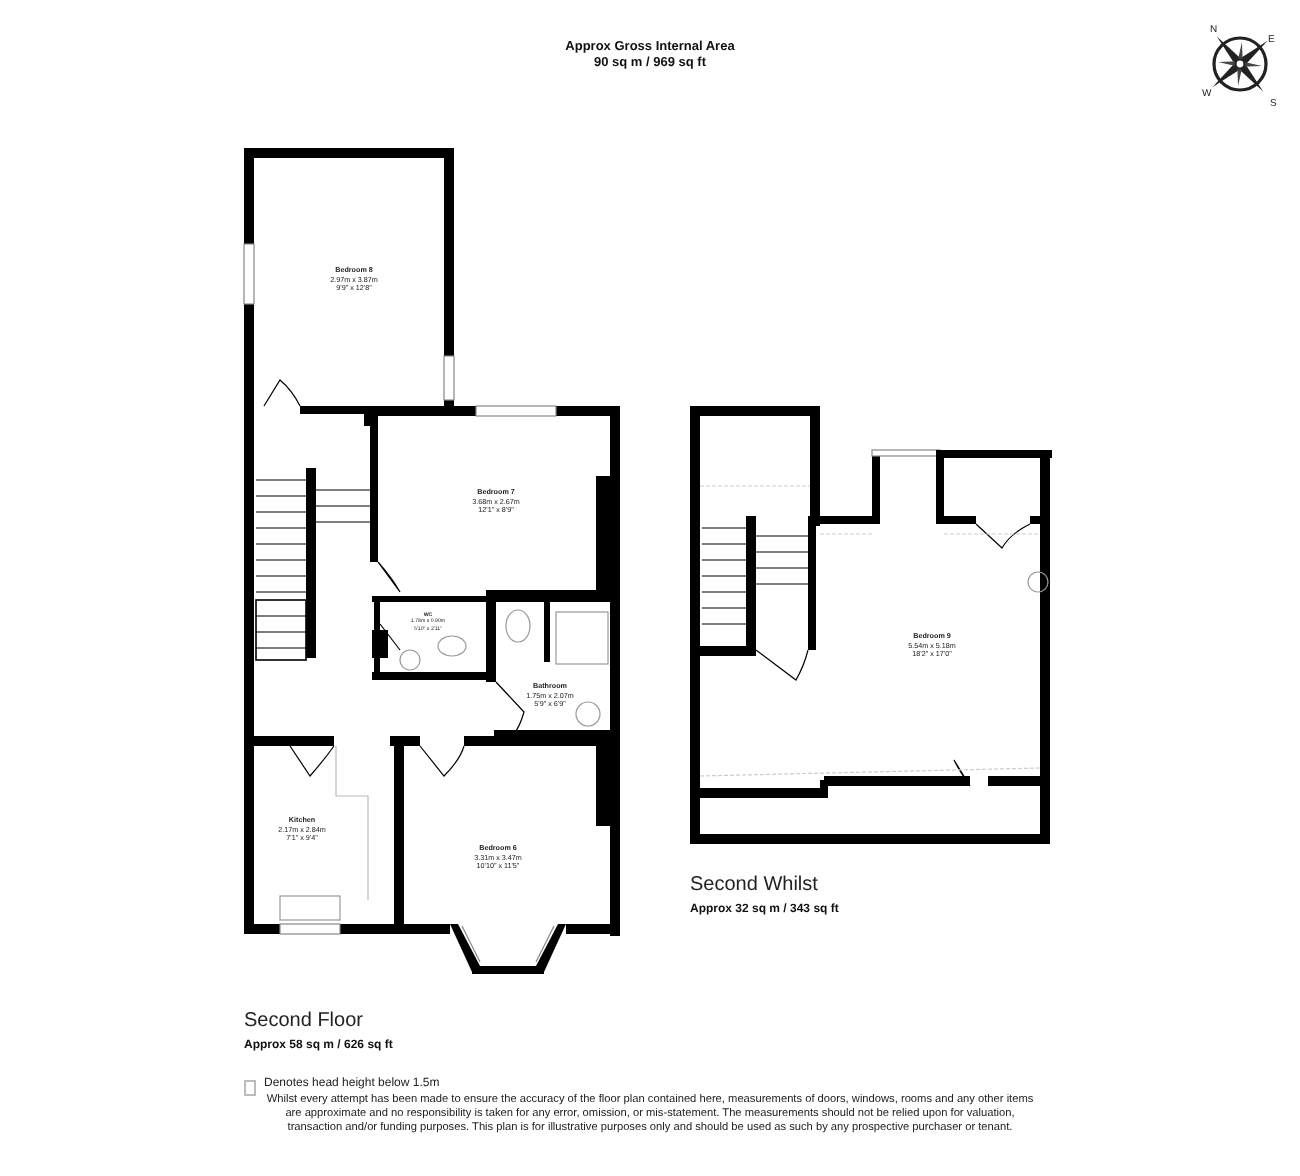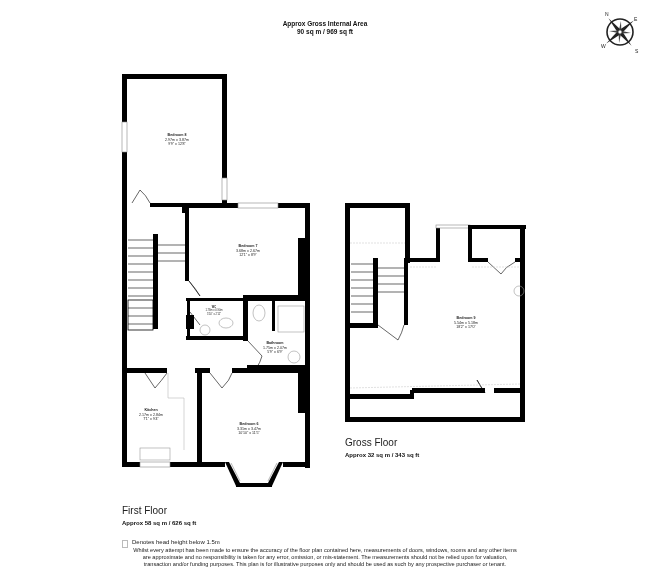--- a/index.html
+++ b/index.html
@@ -212,20 +212,20 @@
   <div class="rn">Bedroom 6</div>
   <div>3.31m x 3.47m</div>
   <div>10'10" x 11'5"</div>
 </div>
 <div class="room-label" style="left:466px; top:316px;">
   <div class="rn">Bedroom 9</div>
   <div>5.54m x 5.18m</div>
   <div>18'2" x 17'0"</div>
 </div>
 
-<div class="floor-title" style="left:345px; top:437px;">Gross Floor</div>
+<div class="floor-title" style="left:345px; top:437px;">Second Whilst</div>
 <div class="floor-area" style="left:345px; top:452px;">Approx 32 sq m / 343 sq ft</div>
-<div class="floor-title" style="left:122px; top:505px;">First Floor</div>
+<div class="floor-title" style="left:122px; top:505px;">Second Floor</div>
 <div class="floor-area" style="left:122px; top:520px;">Approx 58 sq m / 626 sq ft</div>
 
 <div class="legend-box"></div>
 <div class="legend-text">Denotes head height below 1.5m</div>
 <div class="disclaimer">Whilst every attempt has been made to ensure the accuracy of the floor plan contained here, measurements of doors, windows, rooms and any other items are approximate and no responsibility is taken for any error, omission, or mis-statement. The measurements should not be relied upon for valuation, transaction and/or funding purposes. This plan is for illustrative purposes only and should be used as such by any prospective purchaser or tenant.</div>
 
 </body></html>

